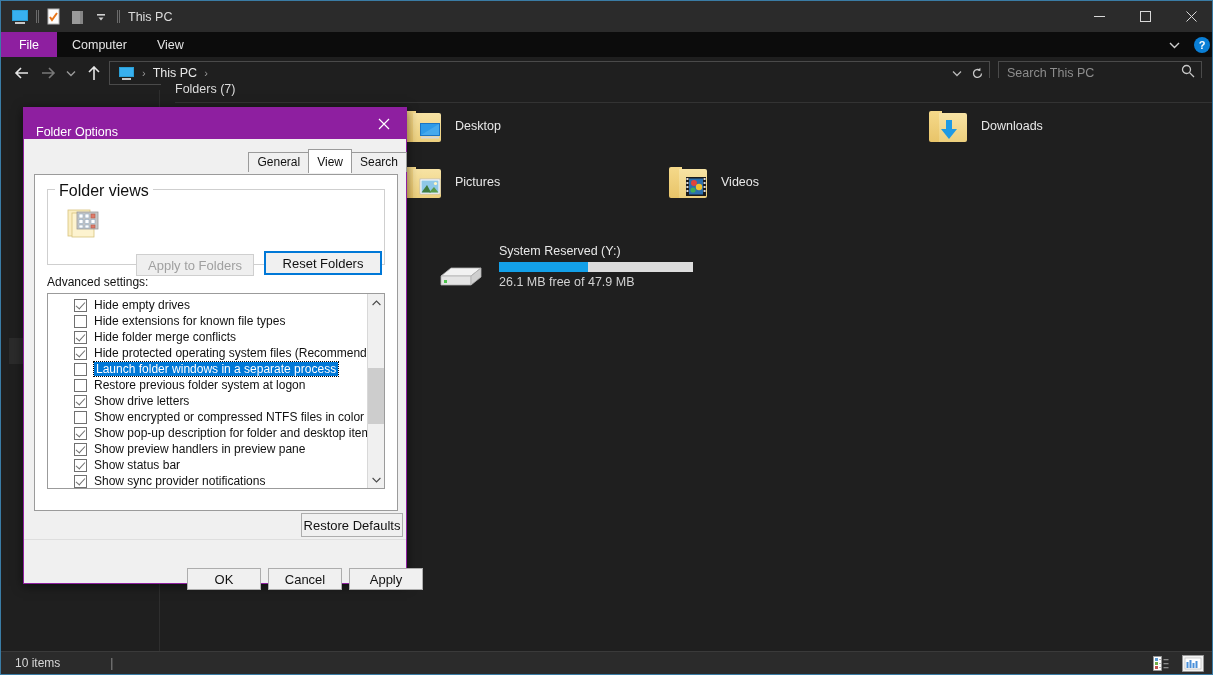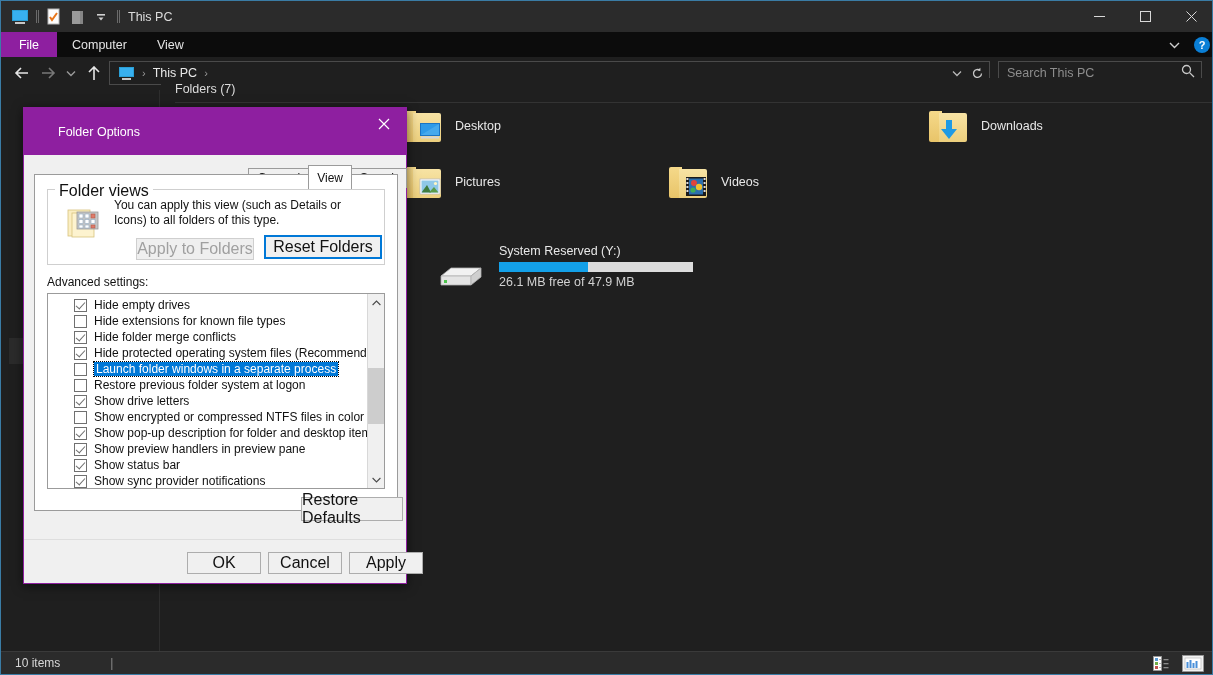--- a/index.html
+++ b/index.html
@@ -221,24 +221,23 @@
 
   
   .dialog {
     position: absolute; left: 22px; top: 106px;
     width: 384px; height: 477px;
     background: #f0f0f0;
     border: 1px solid #8e1fa0;
     box-shadow: 0 2px 10px rgba(0,0,0,.55);
   }
   .dlg-title {
-    height: 47px; background: #8e1fa0;
-    display: flex; align-items: center;
+    height: 31px; background: #8e1fa0;
+    display: flex; align-items: flex-end;
     position: relative;
-    padding-left: 22px;
   }
   .dlg-title-text {
     color: #ffffff; font-size: 12.5px; margin-left: 12px;
   }
   .dlg-close {
     position: absolute; right: 0; top: 0;
     width: 44px; height: 31px;
     display: flex; align-items: center; justify-content: center;
     color: #fff; font-size: 15px;
   }
@@ -283,23 +282,23 @@
     font-size: 16px; color: #111;
   }
   .fv-icon { position: absolute; left: 18px; top: 16px; width: 34px; height: 34px; }
   .fv-text {
     position: absolute; left: 66px; top: 8px; width: 258px;
     font-size: 12px; color: #111; line-height: 15px;
   }
   .btn {
     background: #f0f0f0;
     border: 1px solid #adadad;
-    font-size: 16px; color: #111;
+    font-size: 13px; color: #111;
     font-family: "Liberation Sans", sans-serif;
-    display: flex; align-items: center; justify-content: center;
+    display: flex; align-items: center; justify-content: center; margin-top: 16px;
   }
   .btn.disabled { color: #a0a0a0; background: #efefef; border-color: #cfcfcf; }
   .btn.focus { border: 2px solid #0078d7; }
 
   .btn-applyfolders {
     position: absolute; left: 88px; top: 48px; width: 118px; height: 22px;
   }
   .btn-resetfolders {
     position: absolute; left: 216px; top: 45px; width: 118px; height: 24px;
   }
@@ -666,21 +665,20 @@
             <rect x="19" y="8" width="4" height="4" fill="#ffffff" stroke="#8fa8c0" stroke-width="0.6"></rect>
             <rect x="25" y="8" width="4" height="4" fill="#e07b6a" stroke="#b05a4a" stroke-width="0.6"></rect>
             <rect x="13" y="13.5" width="4" height="4" fill="#ffffff" stroke="#8fa8c0" stroke-width="0.6"></rect>
             <rect x="19" y="13.5" width="4" height="4" fill="#ffffff" stroke="#8fa8c0" stroke-width="0.6"></rect>
             <rect x="25" y="13.5" width="4" height="4" fill="#ffffff" stroke="#8fa8c0" stroke-width="0.6"></rect>
             <rect x="13" y="19" width="4" height="3" fill="#ffffff" stroke="#8fa8c0" stroke-width="0.6"></rect>
             <rect x="19" y="19" width="4" height="3" fill="#ffffff" stroke="#8fa8c0" stroke-width="0.6"></rect>
             <rect x="25" y="19" width="4" height="3" fill="#e07b6a" stroke="#b05a4a" stroke-width="0.6"></rect>
           </svg>
         </span>
-        <div class="fv-text">You can apply this view (such as Details or Icons) to all folders of this type.</div>
         <div class="btn disabled btn-applyfolders">Apply to Folders</div>
         <div class="btn focus btn-resetfolders">Reset Folders</div>
       </div>
 
       <div class="adv-label">Advanced settings:</div>
 
       <div class="listbox">
         <div class="listinner" id="advlist">
             <div class="lrow">
               <span class="cb checked"></span>

